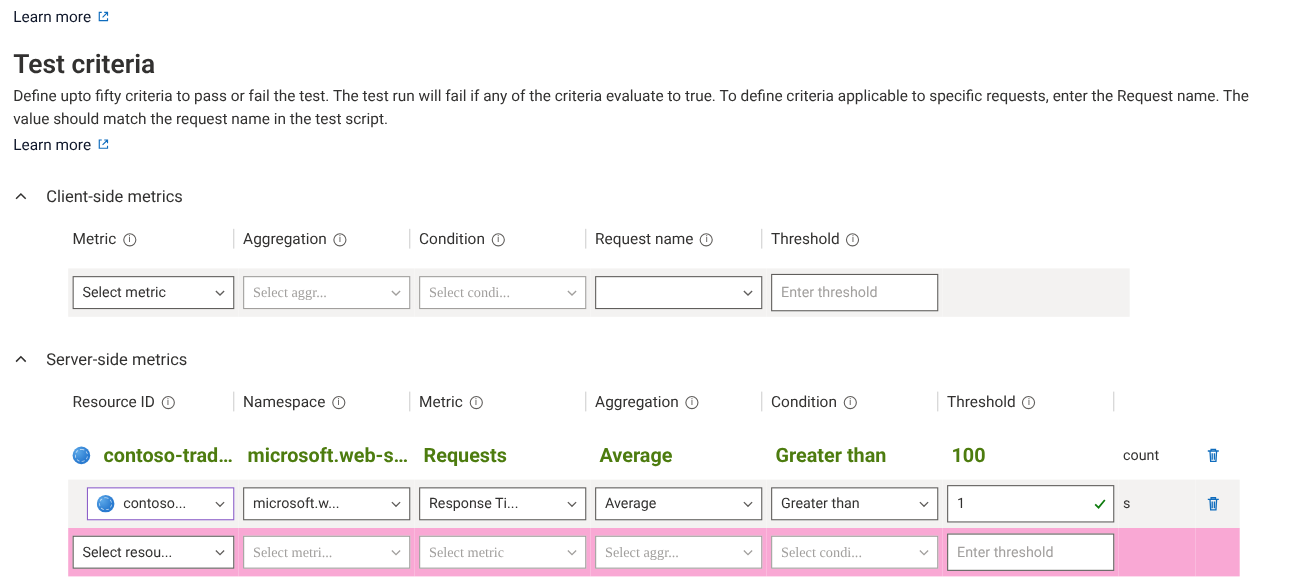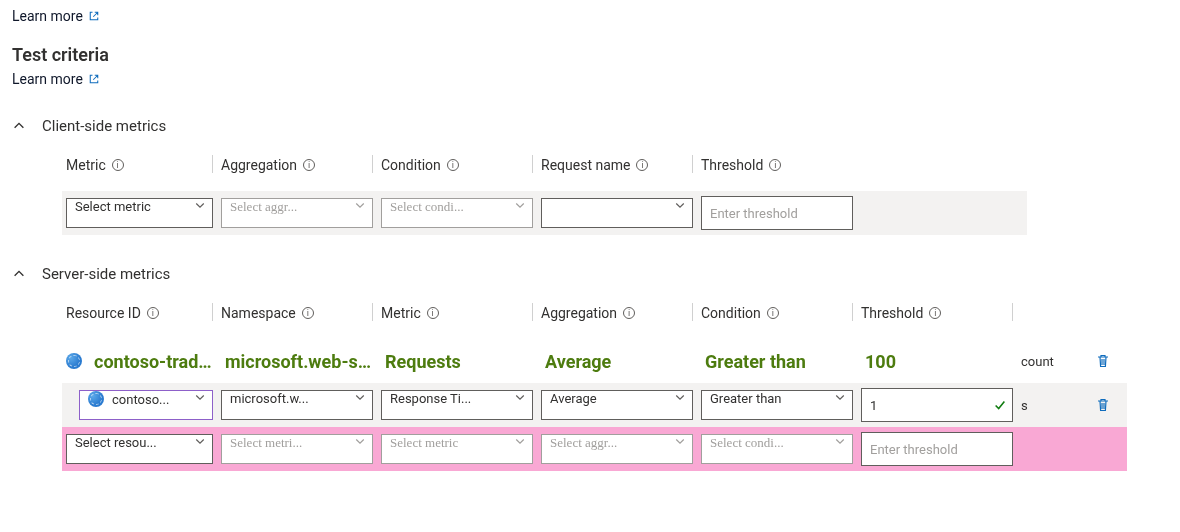--- a/index.html
+++ b/index.html
@@ -10,21 +10,21 @@
     color: #323130;
     background: #fff;
     width: 1180px;
   }
   .page { padding: 8px 12px 30px 12px; }
   a.link { color: #0f172a; text-decoration: none; font-size: 14px; }
   .ext-icon {
     display: inline-block; width: 12px; height: 12px; vertical-align: -1px; margin-left: 2px;
   }
   h2.section-title {
-    font-size: 18px; font-weight: 600; margin: 20px 0 6px 0; color: #323130;
+    font-size: 24px; font-weight: 600; margin: 20px 0 6px 0; color: #323130;
   }
   p.desc { margin: 0 0 4px 0; color: #323130; line-height: 1.5; }
 
   .expander {
     display: flex; align-items: center; gap: 16px;
     margin: 30px 0 14px 0;
     cursor: pointer;
   }
   .chevron {
     width: 14px; height: 14px; display:flex; align-items:center; justify-content:center;
@@ -61,21 +61,21 @@
   }
 
   .row { display: contents; }
   .row.stripe > * { background: #f3f2f1; }
   .row.stripe-light > * { background: #f9a8d4; }
   .cell { padding: 6px 4px; display:flex; align-items:center; height:44px; }
 
   .dropdown {
     height: 30px; width: 100%;
     border: 1px solid #605e5c; background: #fff;
-    display: flex; align-items: flex-start; justify-content: space-between;
+    display: flex; align-items: center; justify-content: space-between;
     padding: 0 6px 0 8px; font-size: 13px; color: #323130;
     cursor: pointer; overflow: hidden;
   }
   .dropdown.disabled { color: #a19f9d; border-color: #a19f9d; background:#fff;font-family:Liberation Serif, serif; }
   .dropdown.selected-purple { border-color: #8d60c9; margin-left: 13px; }
   .dropdown .dd-text { white-space: nowrap; overflow: hidden; text-overflow: ellipsis; }
   .chev-down {
     width: 12px; height: 12px; flex: 0 0 12px;
     display:flex; align-items:center; justify-content:center; color:#605e5c;
   }
@@ -121,20 +121,21 @@
   <a class="link" href="#">
     <span>Learn more</span>
     <span class="ext-icon">
       <svg viewBox="0 0 16 16" width="12" height="12">
           <path fill="none" stroke="#0f6cbd" stroke-width="1.4" d="M6 3H3v10h10v-3M9 3h4v4M13 3 7 9"></path>
         </svg>
     </span>
   </a>
 
   <h2 class="section-title">Test criteria</h2>
+  <p class="desc">Define upto fifty criteria to pass or fail the test. The test run will fail if any of the criteria evaluate to true. To define criteria applicable to specific requests, enter the Request name. The value should match the request name in the test script.</p>
   <a class="link" href="#">
     <span>Learn more</span>
     <span class="ext-icon">
       <svg viewBox="0 0 16 16" width="12" height="12">
           <path fill="none" stroke="#0f6cbd" stroke-width="1.4" d="M6 3H3v10h10v-3M9 3h4v4M13 3 7 9"></path>
         </svg>
     </span>
   </a>
 
   

